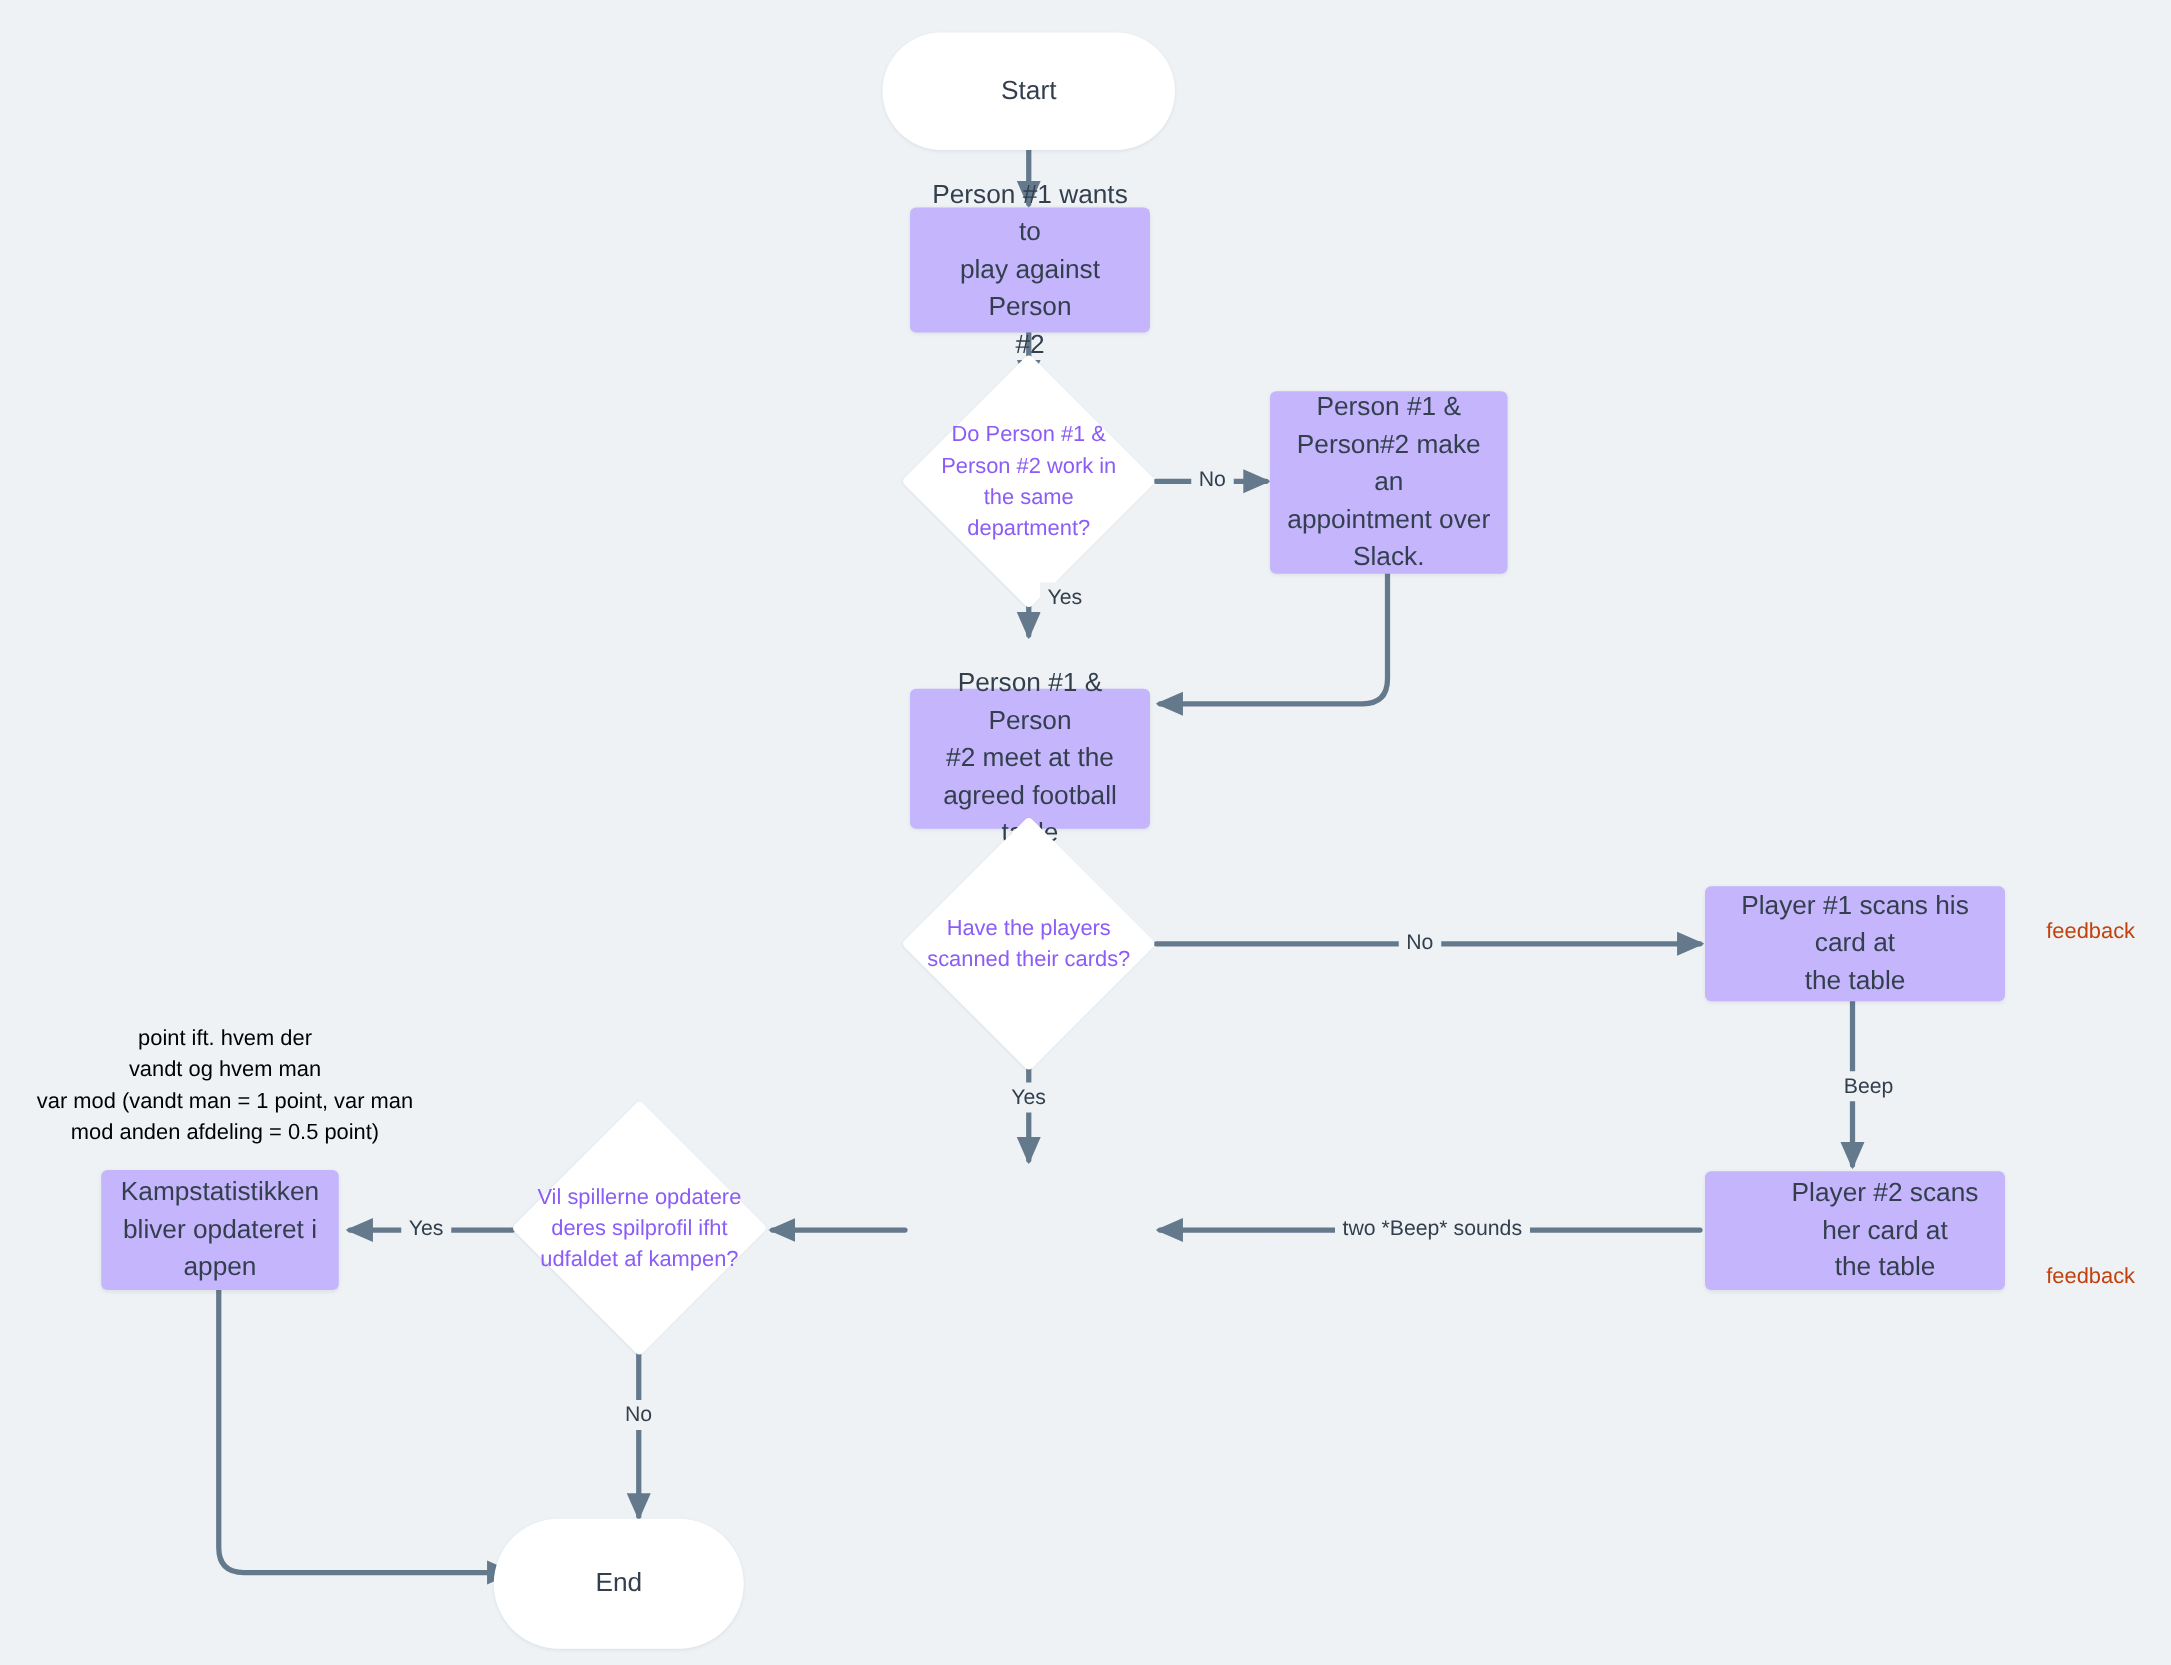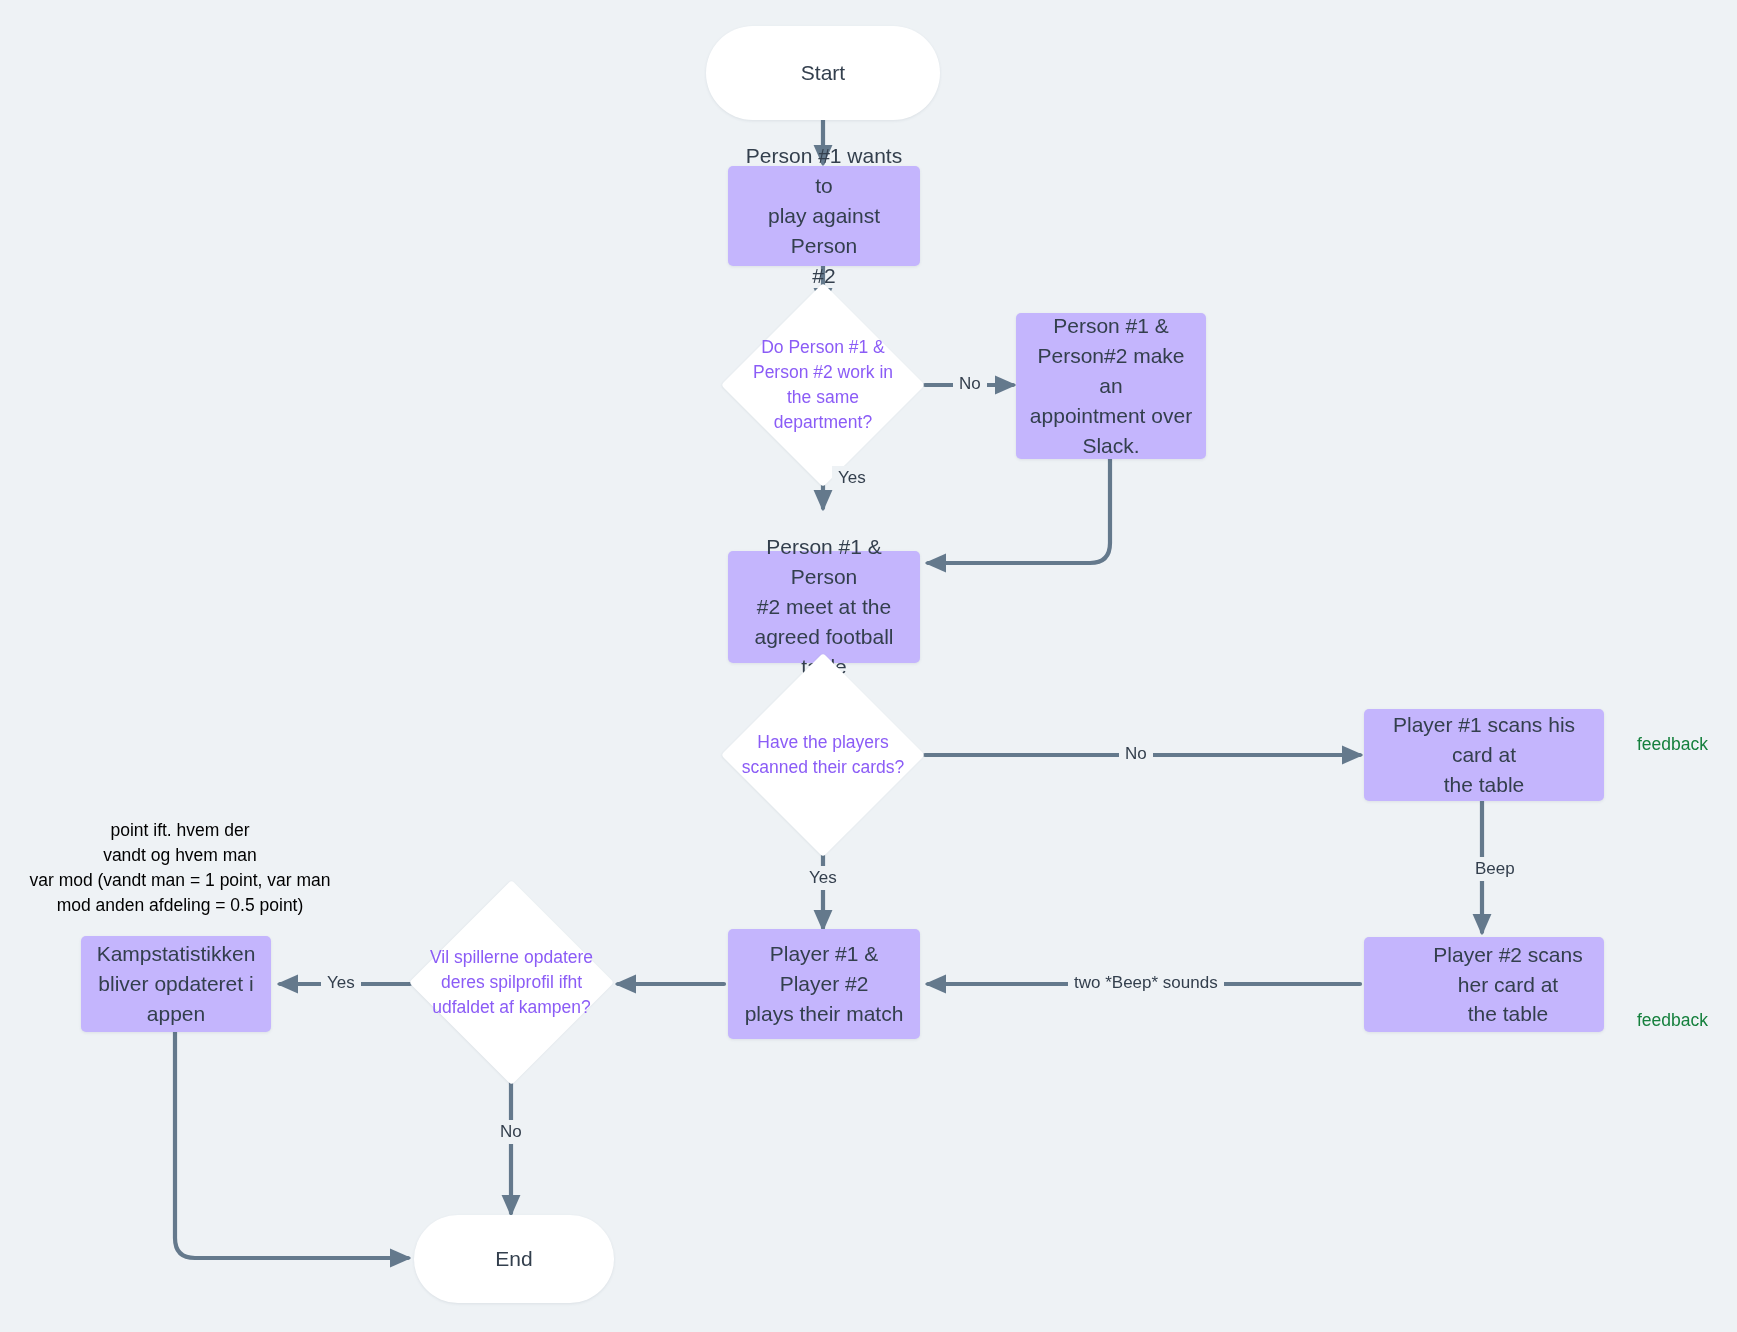--- a/index.html
+++ b/index.html
@@ -95,21 +95,21 @@
     position: absolute;
     color: #000000;
     font-size: 17.5px;
     line-height: 1.42;
     text-align: center;
     white-space: pre-line;
     z-index: 2;
   }
   .side-note {
     position: absolute;
-    color: #15803d;
+    color: #c2410c;
     font-size: 17.5px;
     line-height: 1.42;
     white-space: nowrap;
     z-index: 2;
   }
 </style>
 </head>
 <body>
 
 <div id="canvas">
@@ -192,39 +192,35 @@
   <div class="node rect" style="left:1364px; top:709px; width:240px; height:92px;">
     <span class="nlabel">Player #1 scans his card at
 the table</span>
   </div>
 
   <div class="node rect" style="left:1364px; top:937px; width:240px; height:95px;padding-left:48px;">
     <span class="nlabel">Player #2 scans her card at
 the table</span>
   </div>
 
-  <div class="node rect" style="left:728px; top:929px; width:192px; height:110px;">
-    <span class="nlabel">Player #1 &amp; Player #2
-plays their match</span>
-  </div>
 
   <div class="diamond-wrap" style="left:409px; top:880px; width:205px; height:205px;">
     <div class="diamond-shape"></div>
     <div class="diamond-text">Vil spillerne opdatere
 deres spilprofil ifht
 udfaldet af kampen?</div>
   </div>
 
   <div class="node rect" style="left:81px; top:936px; width:190px; height:96px;">
     <span class="nlabel">Kampstatistikken
 bliver opdateret i
 appen</span>
   </div>
 
-  <div class="node terminator" style="left:414px; top:1215px; width:200px; height:88px;">
+  <div class="node terminator" style="left:395px; top:1215px; width:200px; height:104px;">
     <span class="nlabel">End</span>
   </div>
 
   <div class="edge-label" style="left:953px; top:372px;">No</div>
   <div class="edge-label" style="left:832px; top:466px;">Yes</div>
   <div class="edge-label" style="left:1119px; top:742px;">No</div>
   <div class="edge-label" style="left:803px; top:866px;">Yes</div>
   <div class="edge-label" style="left:1449px; top:857px;margin-left:20px;">Beep</div>
   <div class="edge-label" style="left:1068px; top:971px;">two *Beep* sounds</div>
   <div class="edge-label" style="left:321px; top:971px;">Yes</div>

